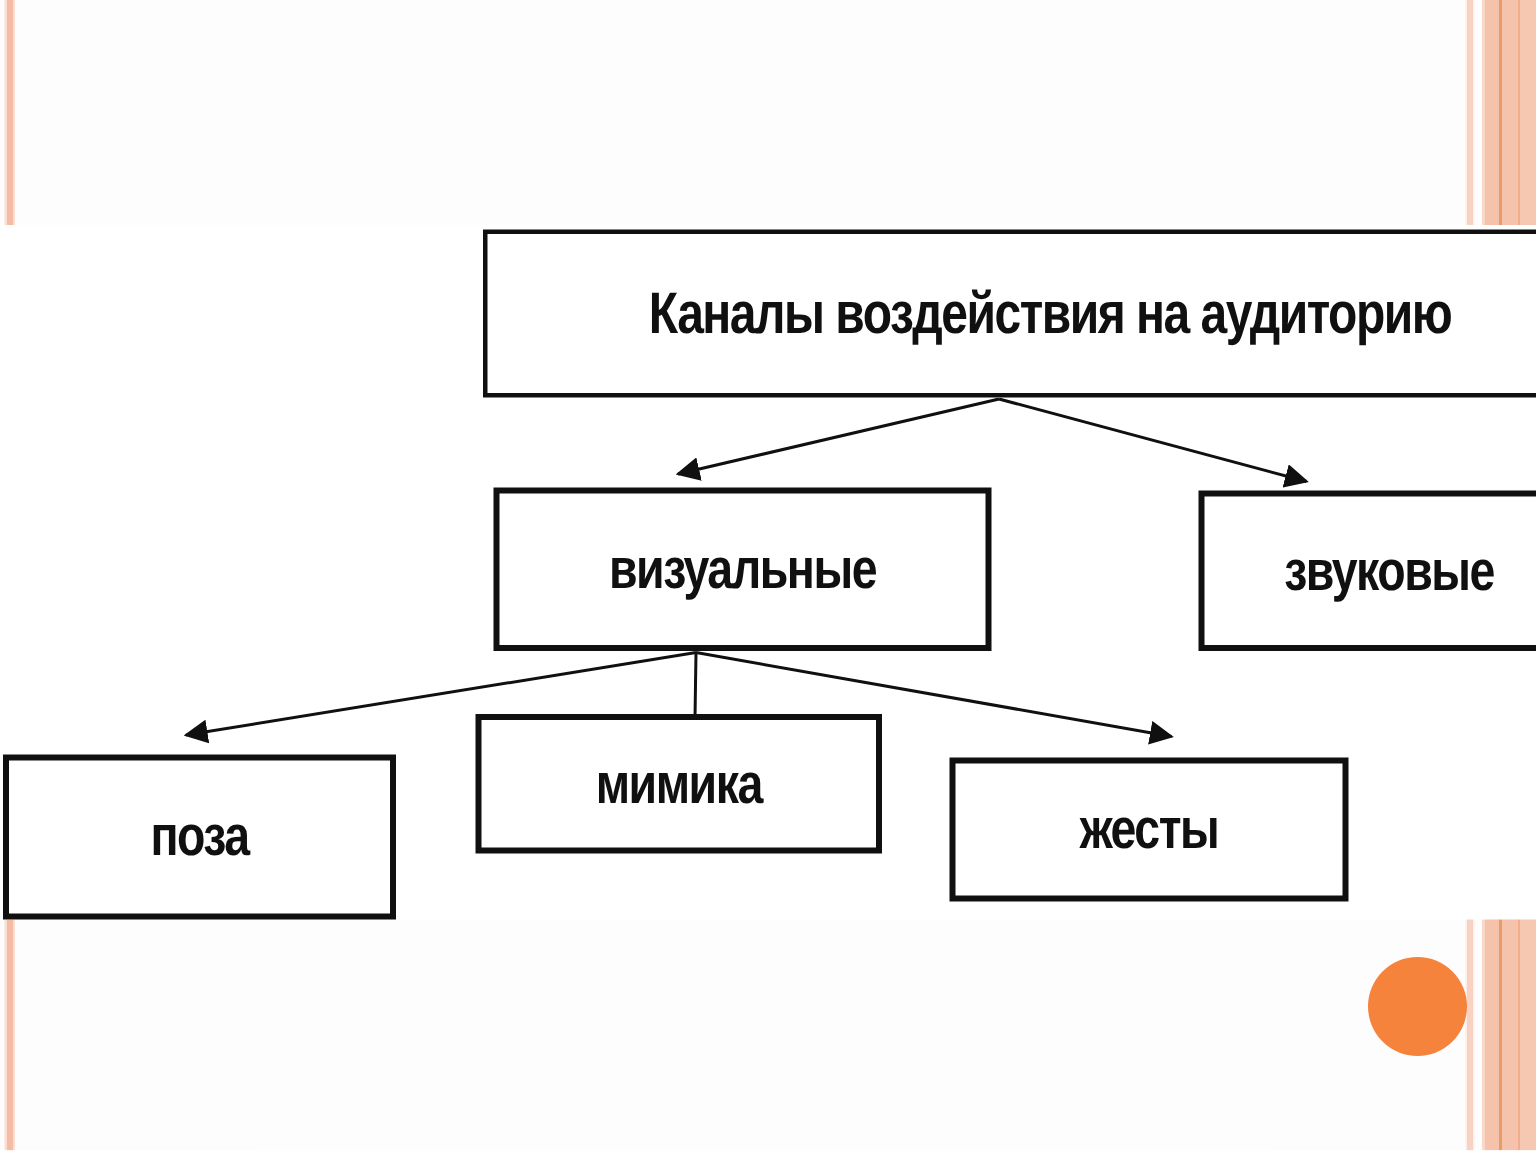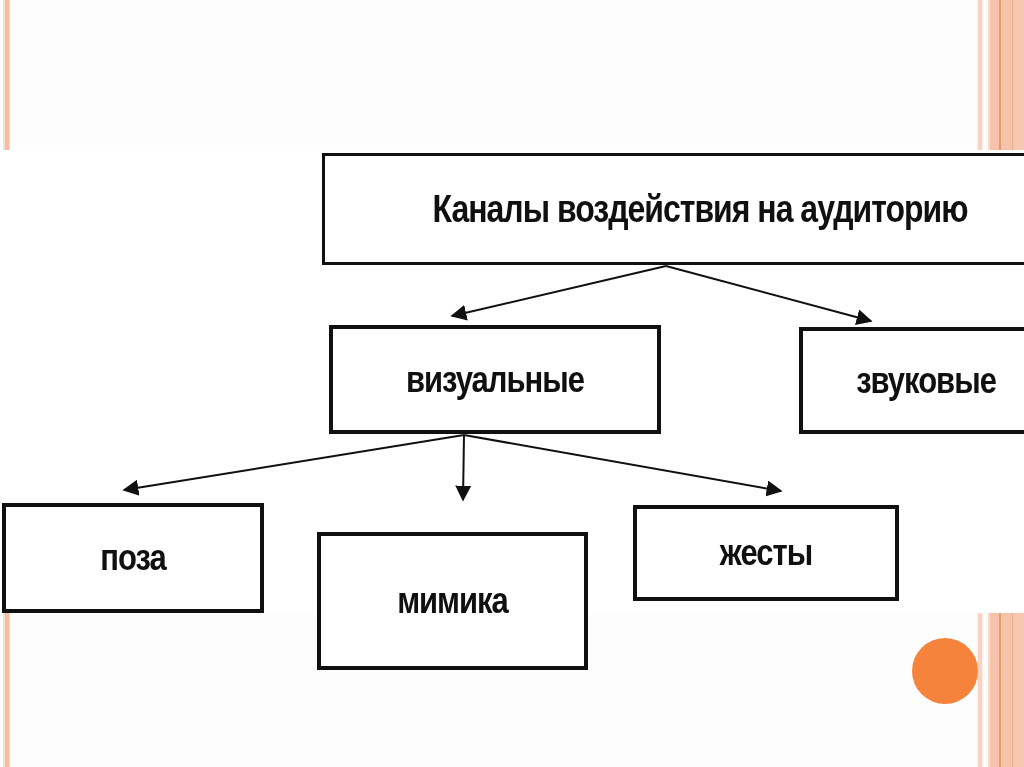--- a/index.html
+++ b/index.html
@@ -46,21 +46,21 @@
     transform:scaleY(1.22);
     letter-spacing:-1px;
     font-size:31px;
     white-space:nowrap;
   }
   .node-title{left:322px;top:153px;width:756px;height:112px;border-width:3px;}
   .node-title .node-label{font-size:32px;}
   .node-visual{left:329px;top:325px;width:332px;height:109px;}
   .node-audio{left:756px;top:327px;width:254px;height:107px;margin-left:43px;}
   .node-poza{left:2px;top:503px;width:262px;height:110px;}
-  .node-mimika{left:317px;top:532px;width:271px;height:138px;justify-content:center;}
+  .node-mimika{left:317px;top:476px;width:271px;height:93px;justify-content:center;}
   .node-zhesty{left:633px;top:505px;width:266px;height:96px;}
 </style>
 </head>
 <body>
 
 <div class="slide">
 
   <div class="stripe-left"></div>
   <div class="stripe-right-thin"></div>
   <div class="stripe-right-band"></div>

